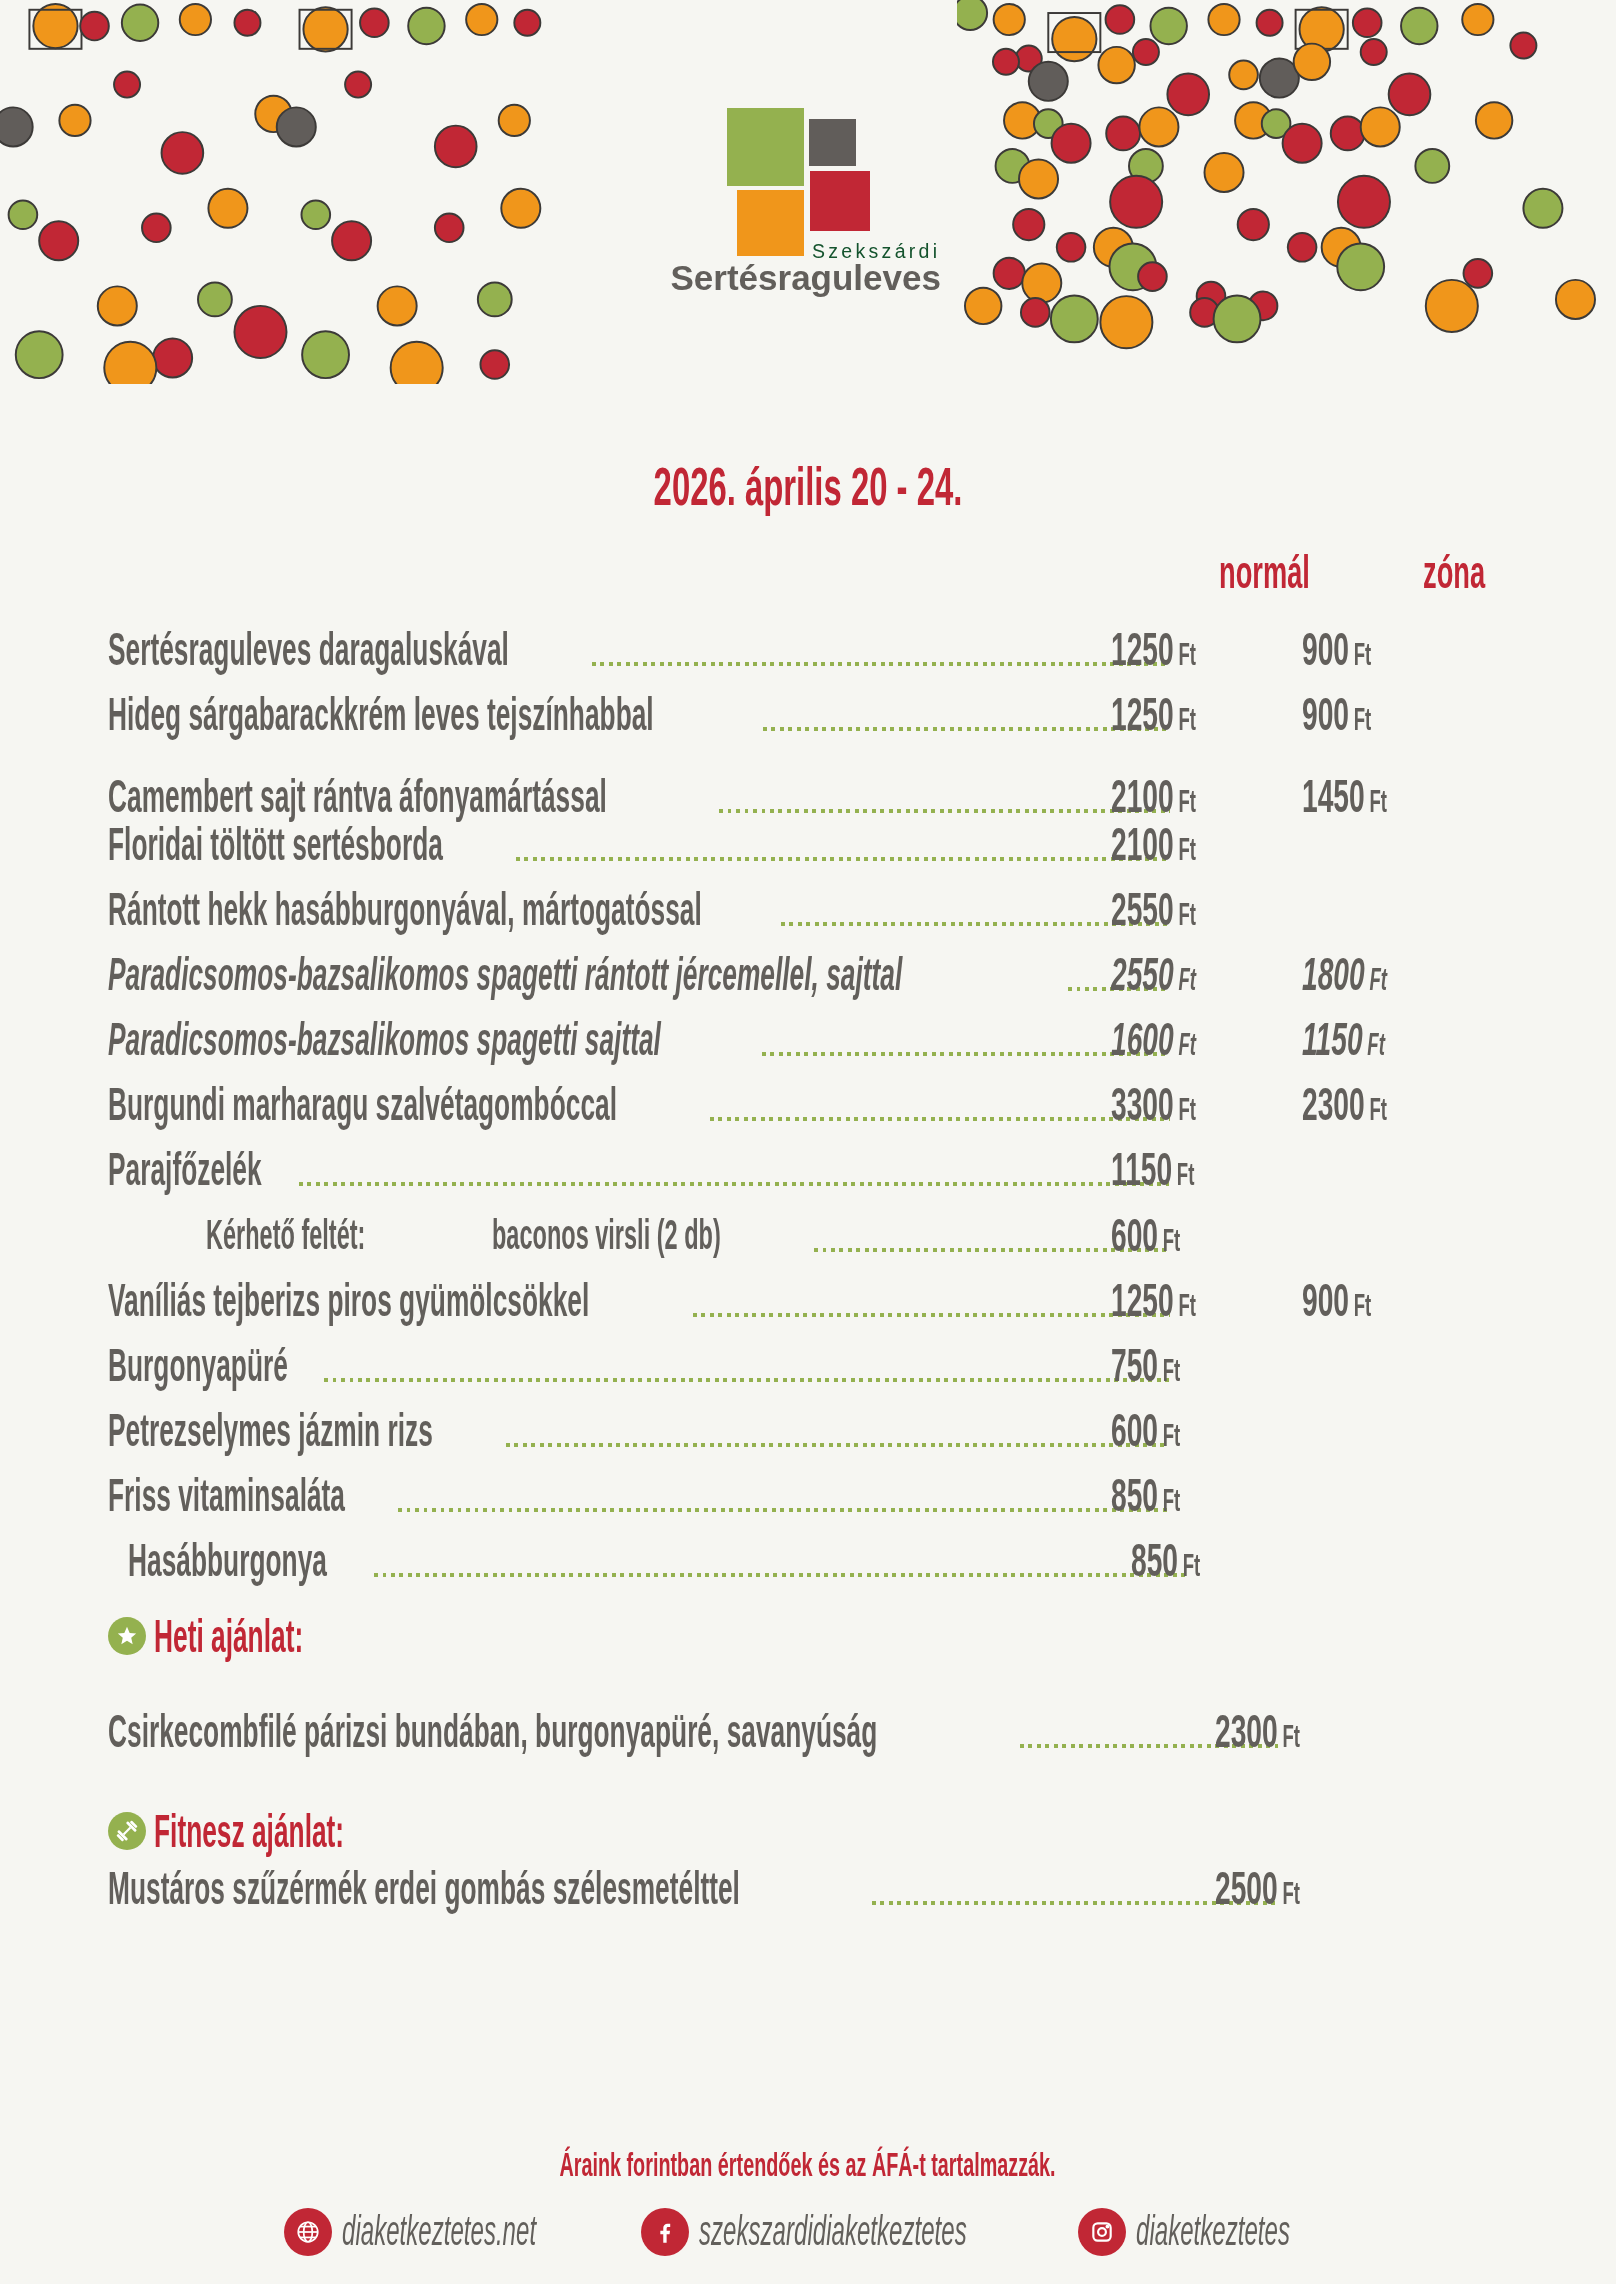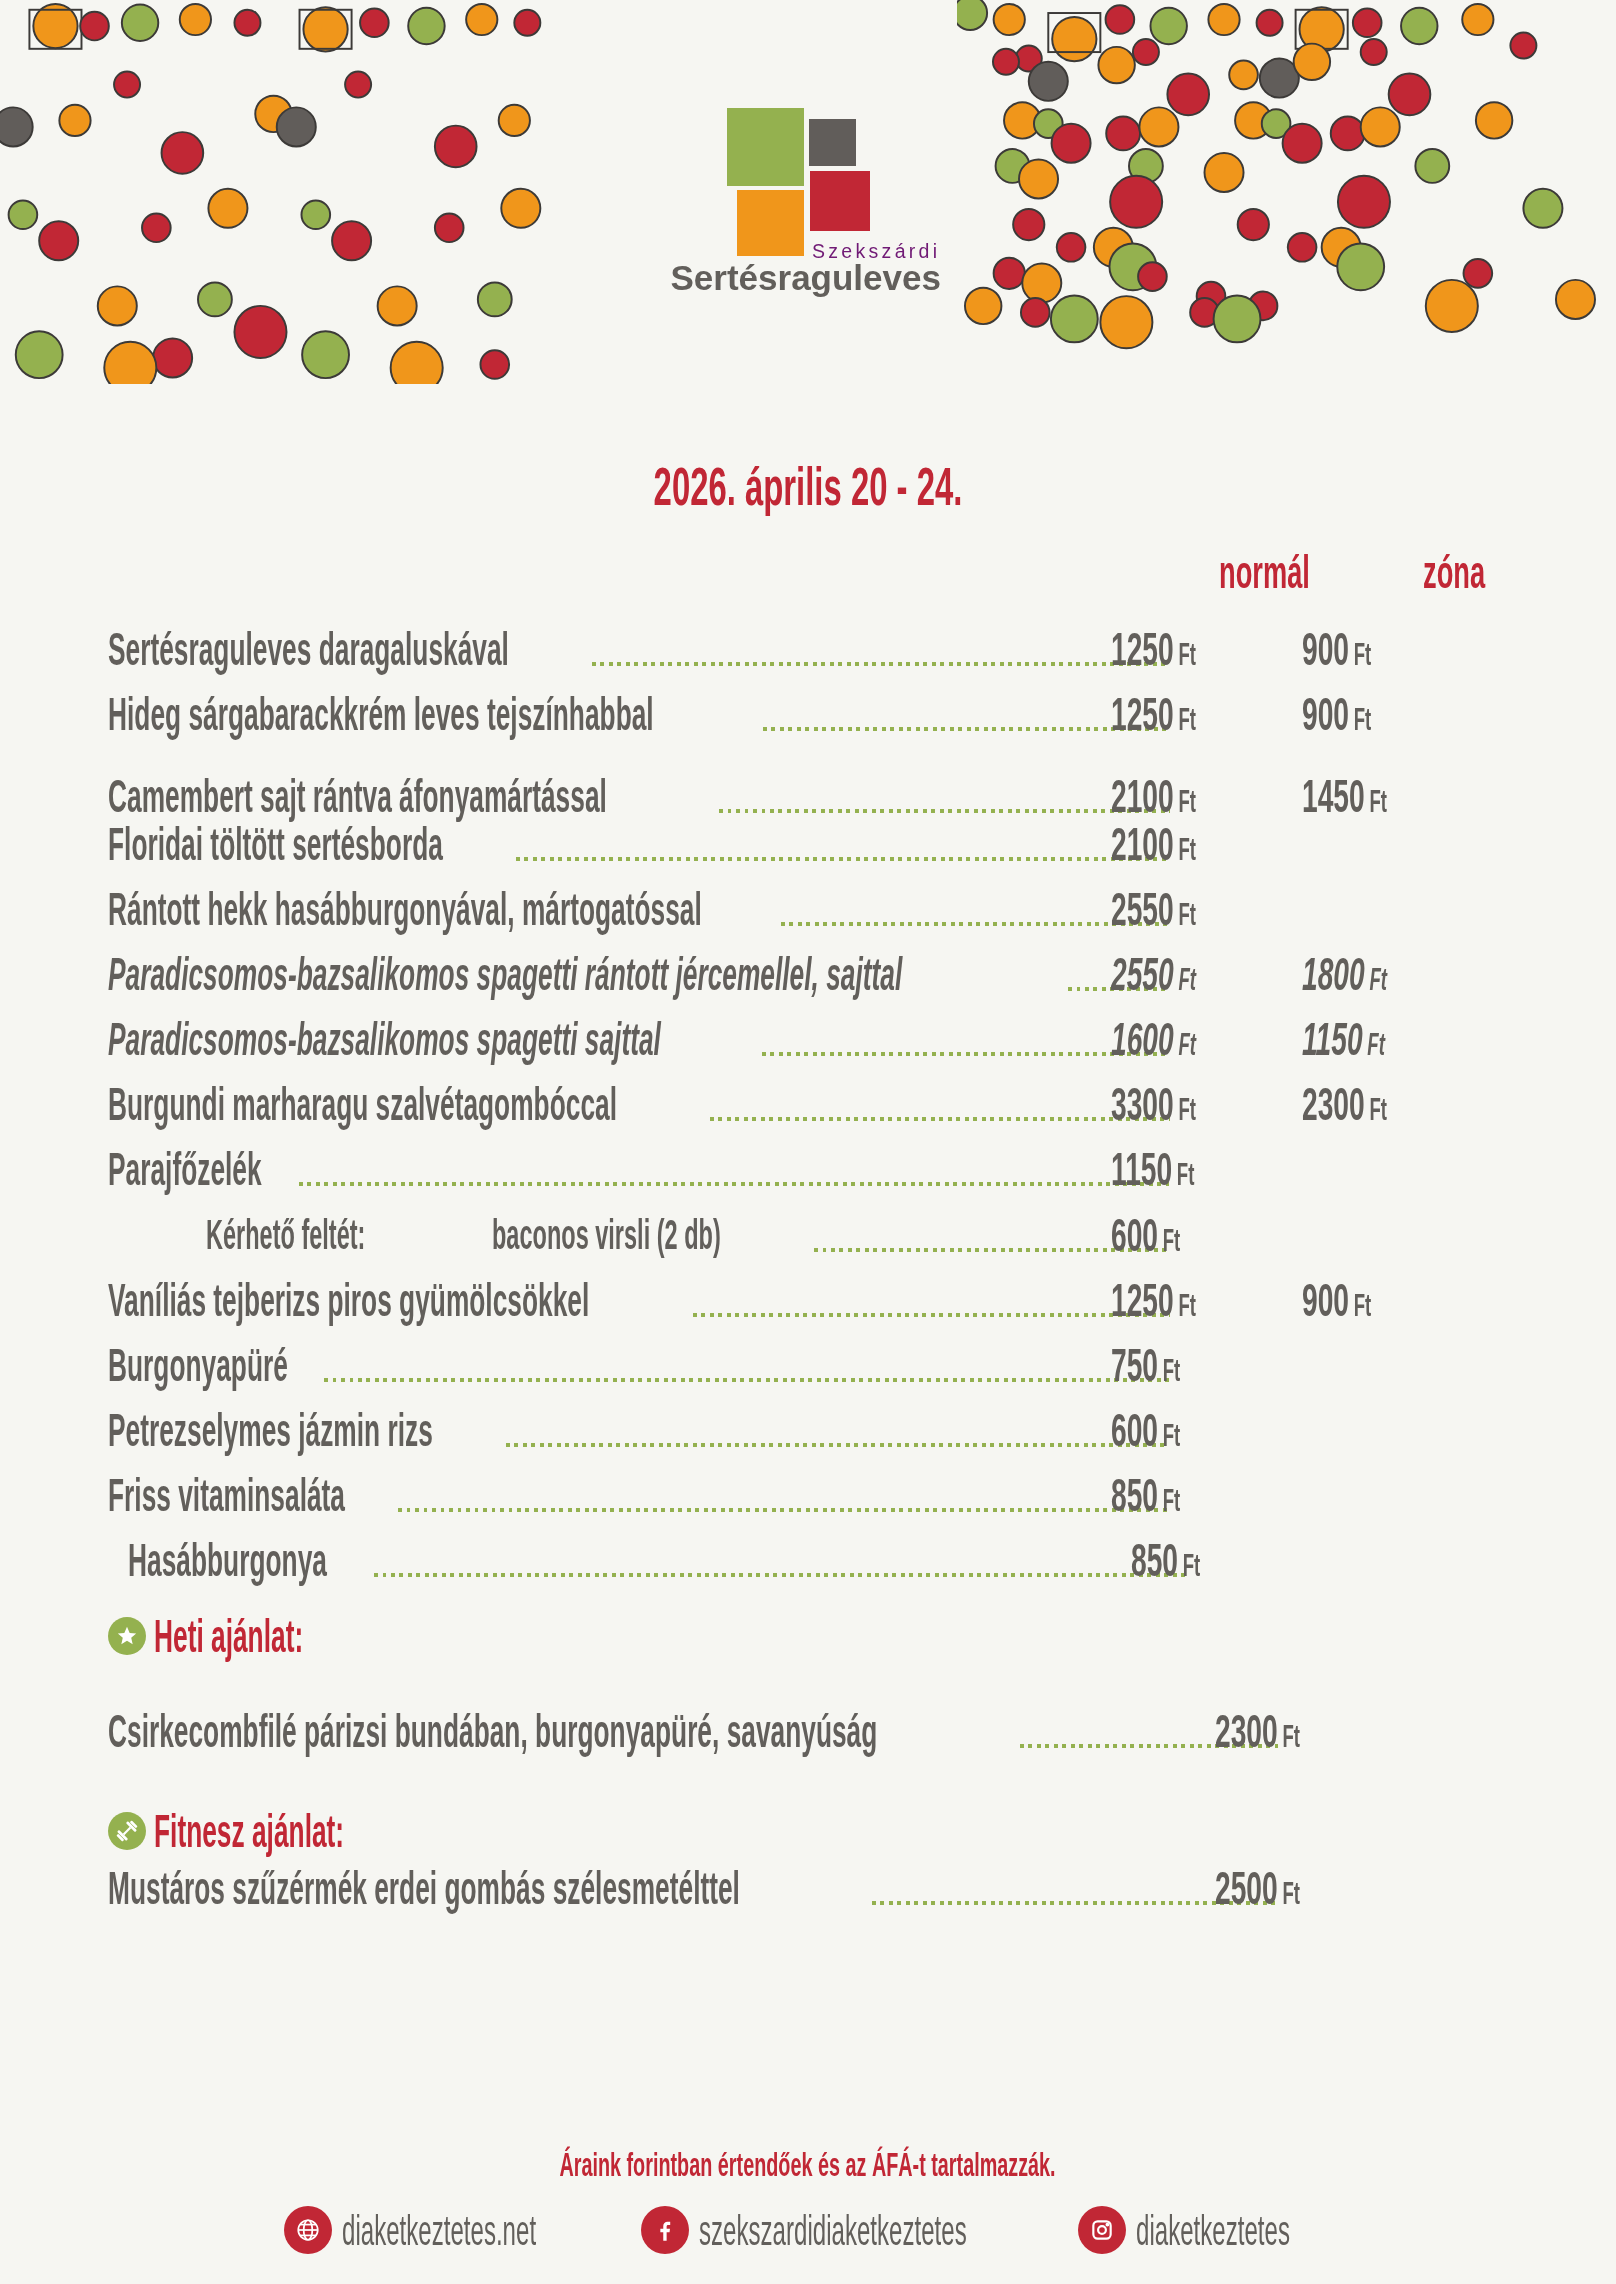--- a/index.html
+++ b/index.html
@@ -20,21 +20,21 @@
 
     
     .logo { position: absolute; left: 664px; top: 85px; width: 300px; height: 195px; }
     .logo .sq { position: absolute; }
     .logo .green { left: 63px; top: 23px; width: 77px; height: 78px; background: #94b14f; }
     .logo .gray { left: 145px; top: 34px; width: 47px; height: 47px; background: #615d5a; }
     .logo .orange { left: 73px; top: 105px; width: 67px; height: 66px; background: #f0961b; }
     .logo .red { left: 146px; top: 86px; width: 60px; height: 60px; background: #c12735; }
     .logo .sub {
       position: absolute; left: 148px; top: 155px;
-      font-size: 19.5px; letter-spacing: 3.3px; color: #701a75; font-weight: normal;
+      font-size: 19.5px; letter-spacing: 3.3px; color: #14532d; font-weight: normal;
     }
     .logo .main {
       position: absolute; left: 6.5px; top: 173px;
       font-size: 35px; font-weight: bold; color: #625f5b; white-space: nowrap;
     }
 
     
     .date-title {
       position: absolute; left: 0; width: 1616px; top: 457px;
       text-align: center; color: #c12735; font-weight: bold;
@@ -90,21 +90,21 @@
       transform: scaleX(0.56); transform-origin: left center;
     }
 
     
     .note {
       position: absolute; top: 2145px; left: 0; width: 1616px; text-align: center;
       color: #c12735; font-weight: bold; font-size: 33px; line-height: 39px;
     }
     .note span { display: inline-block; transform: scaleX(0.6); }
     .social {
-      position: absolute; top: 2204px; height: 52px; display: flex; align-items: center;
+      position: absolute; top: 2204px; height: 52px; display: flex; align-items: flex-end; font-style: italic;
     }
     .social .ic {
       width: 48px; height: 48px; border-radius: 50%; background: #c12735;
       display: flex; align-items: center; justify-content: center; flex: none;
     }
     .social .txt {
       font-size: 43px; line-height: 52px; margin-left: 10.4px; white-space: nowrap;
       color: #625f5b; transform: scaleX(0.56); transform-origin: left center;
     }
   </style>

